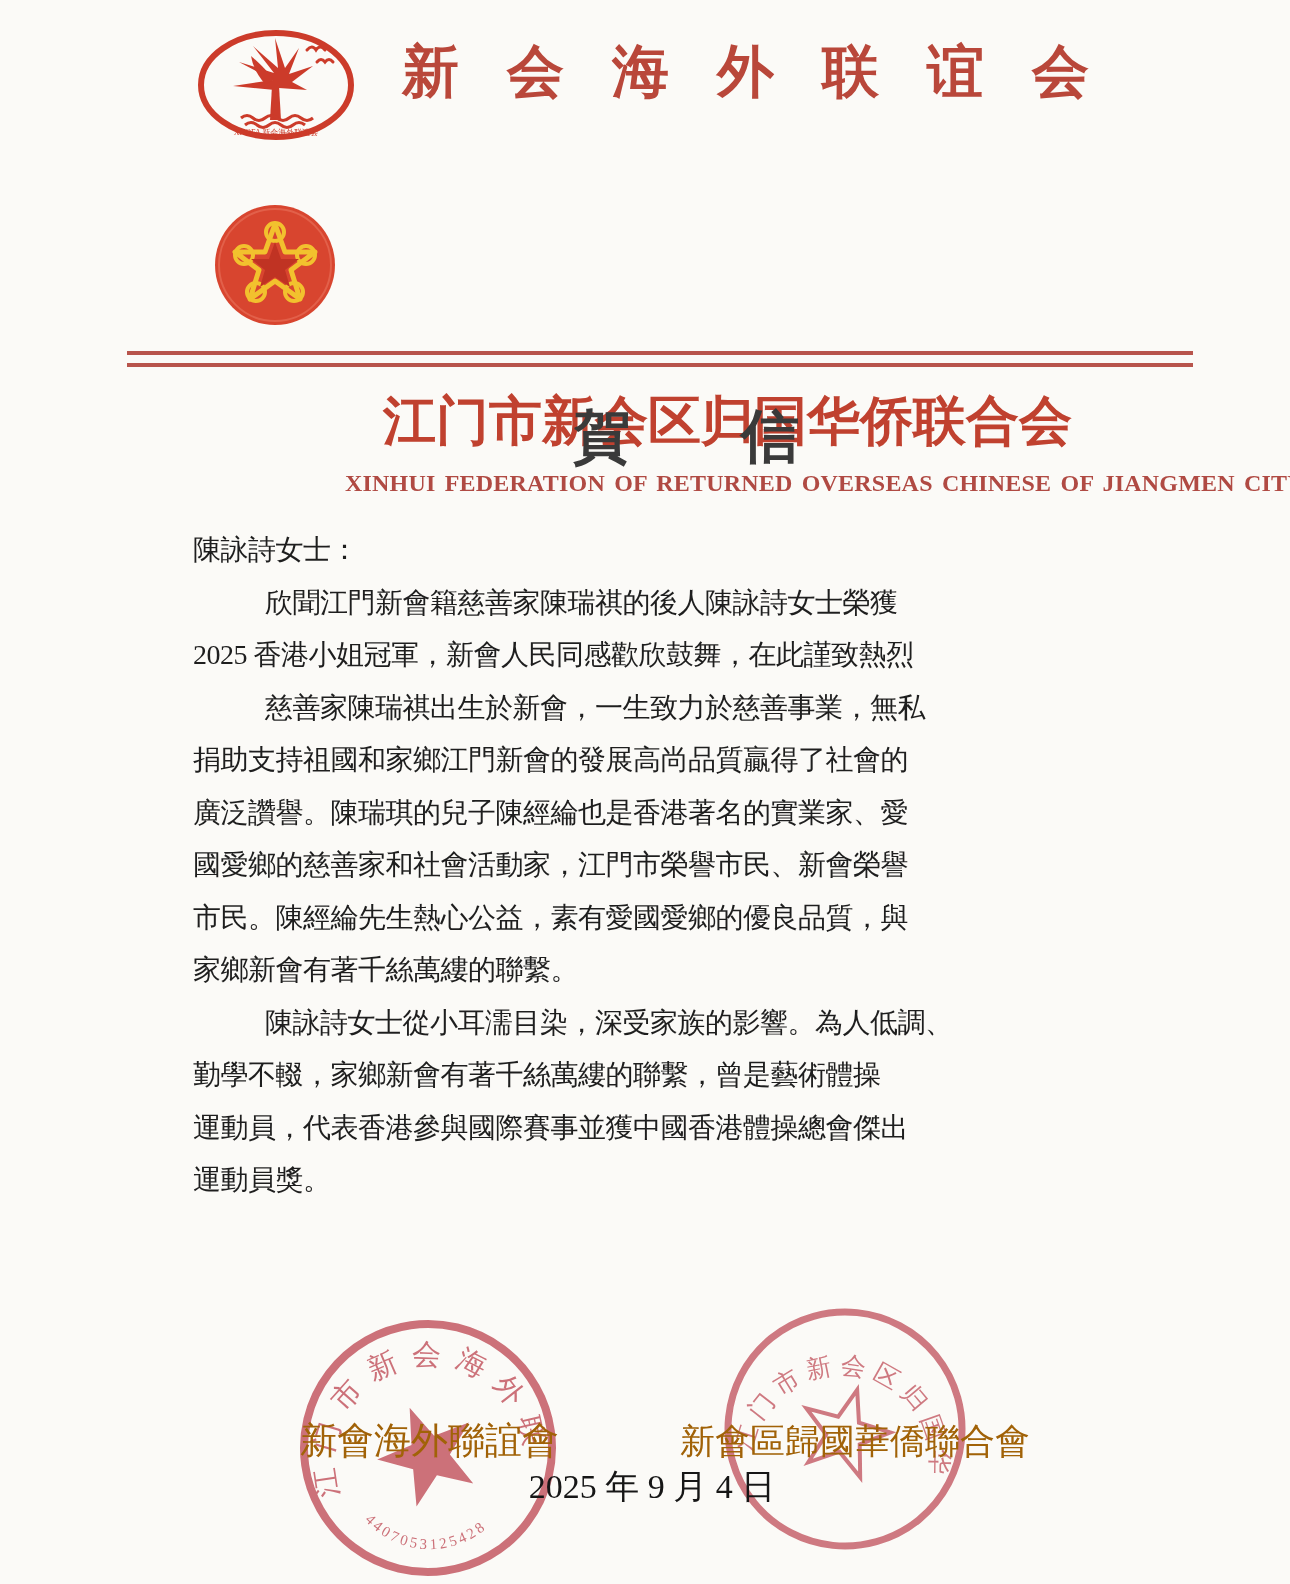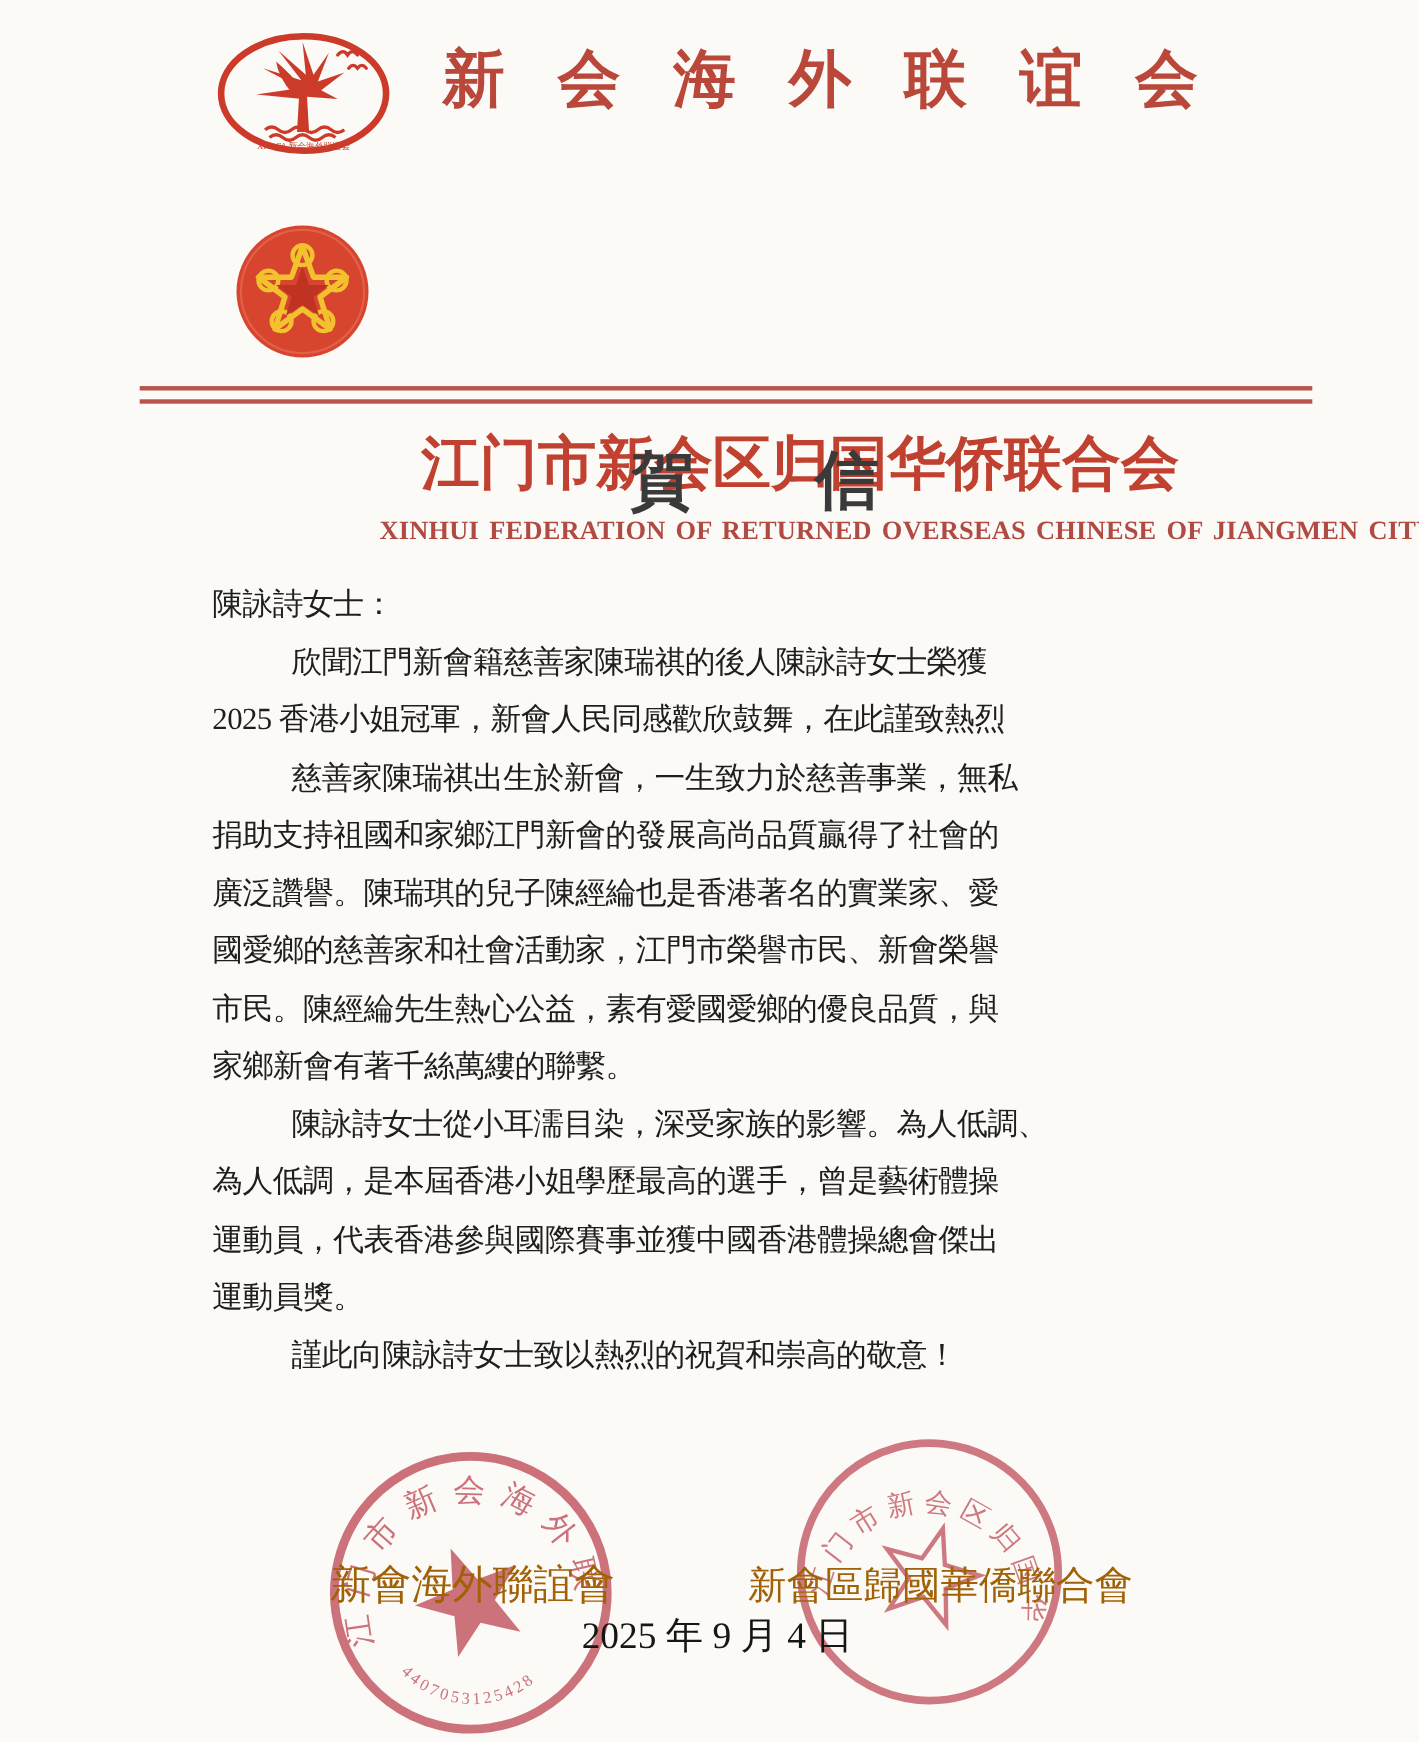--- a/index.html
+++ b/index.html
@@ -116,24 +116,23 @@
     <div class="bline">陳詠詩女士：</div>
     <div class="bline indent">欣聞江門新會籍慈善家陳瑞祺的後人陳詠詩女士榮獲</div>
     <div class="bline">2025 香港小姐冠軍，新會人民同感歡欣鼓舞，在此謹致熱烈</div>
     <div class="bline indent">慈善家陳瑞祺出生於新會，一生致力於慈善事業，無私</div>
     <div class="bline">捐助支持祖國和家鄉江門新會的發展高尚品質贏得了社會的</div>
     <div class="bline">廣泛讚譽。陳瑞琪的兒子陳經綸也是香港著名的實業家、愛</div>
     <div class="bline">國愛鄉的慈善家和社會活動家，江門市榮譽市民、新會榮譽</div>
     <div class="bline">市民。陳經綸先生熱心公益，素有愛國愛鄉的優良品質，與</div>
     <div class="bline">家鄉新會有著千絲萬縷的聯繫。</div>
     <div class="bline indent">陳詠詩女士從小耳濡目染，深受家族的影響。為人低調、</div>
-    <div class="bline">為人低調，是本屆香港小姐學歷最高的選手，曾是藝術體操</div>
+    <div class="bline">勤學不輟，家鄉新會有著千絲萬縷的聯繫，曾是藝術體操</div>
     <div class="bline">運動員，代表香港參與國際賽事並獲中國香港體操總會傑出</div>
     <div class="bline">運動員獎。</div>
-    <div class="bline indent">謹此向陳詠詩女士致以熱烈的祝賀和崇高的敬意！</div>
   </div>
 
 <svg class="abs stamp stamp-left" width="260" height="260" viewBox="0 0 260 260">
   <circle cx="130" cy="130" r="124" fill="none" stroke="#c45a64" stroke-width="8"></circle>
   <path d="M130,86 L142.2,121.2 L179.5,121.9 L149.8,144.4 L160.6,180.1 L130,158.8 L99.4,180.1 L110.2,144.4 L80.5,121.9 L117.8,121.2 Z" fill="#c45a64" transform="rotate(-14 130 138)"></path>
   <defs>
     <path id="arcL" d="M 38,170 A 96,96 0 1 1 222,170" fill="none"></path>
     <path id="arcLb" d="M 52,184 A 88,88 0 0 0 208,184" fill="none"></path>
   </defs>
   <text font-size="29" fill="#c45a64" letter-spacing="13">

